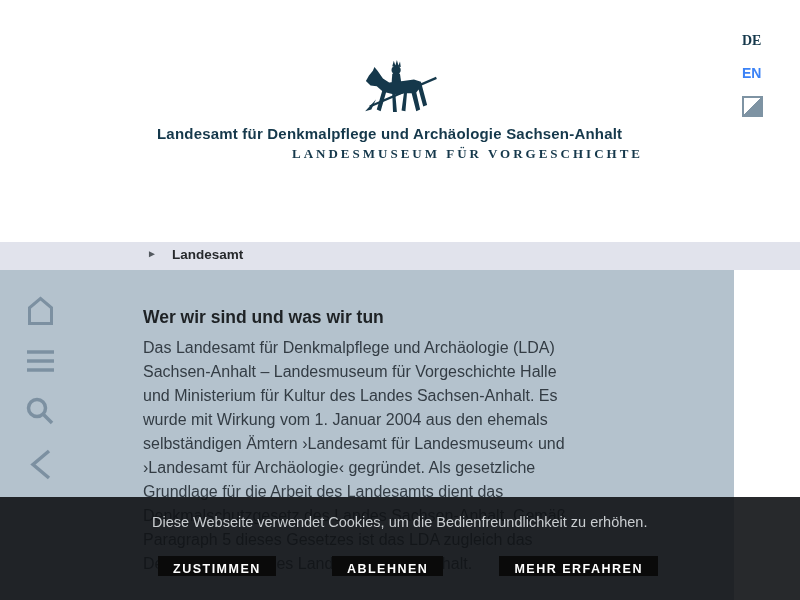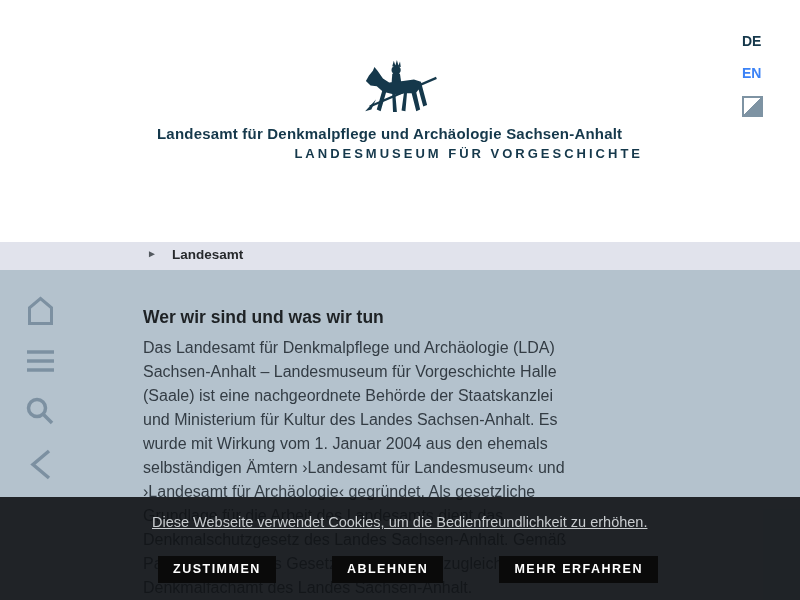--- a/index.html
+++ b/index.html
@@ -5,49 +5,49 @@
   * { margin:0; padding:0; box-sizing:border-box; }
   html,body { width:800px; height:600px; }
   body { font-family:"Liberation Sans", sans-serif; background:#ffffff; }
   .page { position:relative; width:800px; height:600px; overflow:hidden; background:#ffffff; }
 
   
   .header { position:absolute; left:0; top:0; width:800px; height:242px; background:#ffffff; }
   .logo-block { position:absolute; left:157px; top:60px; width:486px; cursor:pointer; }
   .logo-horse { display:block; margin:0 auto; }
   .logo-title { margin-top:3px; font-size:15px; font-weight:bold; color:#15384b; letter-spacing:.2px; white-space:nowrap; text-align:left; }
-  .logo-subtitle { margin-top:4px; font-family:Liberation Sans, sans-serif; font-size:13px; font-weight:bold; color:#15384b; letter-spacing:3px; white-space:nowrap; text-align:right; }
+  .logo-subtitle { margin-top:4px; font-family:Liberation Serif, serif; font-size:13px; font-weight:bold; color:#15384b; letter-spacing:3px; white-space:nowrap; text-align:right; }
 
   .lang-col { position:absolute; left:742px; top:33px; width:26px; text-align:left; }
-  .lang-de { font-size:14px; font-weight:bold; color:#15384b; cursor:pointer; }
+  .lang-de { font-size:14px; font-weight:bold; color:#15384b; cursor:pointer;font-family:Liberation Serif, serif; }
   .lang-en { margin-top:16px; font-size:14px; font-weight:bold; color:#3b82f6; cursor:pointer; }
   .contrast-box { margin-top:15px; width:21px; height:21px; cursor:pointer;
                   border:2px solid #7e93a3;
                   background:linear-gradient(135deg,#ffffff 49.5%,#7e93a3 50%); }
 
   
   .breadcrumb-bar { position:absolute; left:0; top:242px; width:800px; height:28px; background:#e1e3ec; }
   .breadcrumb-arrow { position:absolute; left:147px; top:6px; font-size:10px; color:#53595f; }
   .breadcrumb-label { position:absolute; left:172px; top:5px; font-size:13.5px; font-weight:bold; color:#26292c; cursor:pointer; }
 
   
-  .content { position:absolute; left:0; top:270px; width:800px; height:330px; background:#b4c2cd; }
+  .content { position:absolute; left:0; top:270px; width:734px; height:330px; background:#b4c2cd; }
   .side-icon { position:absolute; cursor:pointer; }
   .side-icon svg { display:block; }
 
   .heading { position:absolute; left:143px; top:37px; font-size:17.5px; font-weight:bold; color:#1e2225; }
   .paragraph { position:absolute; left:143px; top:66px; font-size:16px; line-height:24px; color:#333c44; }
   .paragraph span { display:block; white-space:nowrap; }
 
   
   .cookie-overlay { position:absolute; left:0; top:497px; width:800px; height:103px; background:rgba(15,18,21,0.90); }
-  .cookie-message { position:absolute; left:152px; top:17px; font-size:14.5px; color:#c9cdd0; white-space:nowrap;text-decoration:underline; }
+  .cookie-message { position:absolute; left:152px; top:17px; font-size:14.5px; color:#c9cdd0; white-space:nowrap; }
   .cookie-buttons { position:absolute; left:158px; top:59px; width:500px; display:flex; justify-content:space-between; }
   .cookie-btn { background:#0a0a0a; color:#ffffff; border:none; font-family:"Liberation Sans", sans-serif;
-                font-size:12.5px; font-weight:bold; letter-spacing:1.5px; padding:7px 15px; height:27px;
+                font-size:12.5px; font-weight:bold; letter-spacing:1.5px; padding:7px 15px; height:20px;
                 line-height:13px; cursor:pointer; white-space:nowrap; }
 </style>
 </head>
 <body>
 
 <div class="page">
 
   <div class="header">
 
     <div class="logo-block">
@@ -106,21 +106,20 @@
     <div class="side-icon" style="left:26px; top:178px;">
       <svg width="30" height="33" viewBox="0 0 30 33">
         <path d="M23 3 L7 16.5 L23 30" fill="none" stroke="#7c90a1" stroke-width="3.5"></path>
       </svg>
     </div>
 
     <h1 class="heading">Wer wir sind und was wir tun</h1>
     <div class="paragraph">
       <span>Das Landesamt für Denkmalpflege und Archäologie (LDA)</span>
       <span>Sachsen-Anhalt – Landesmuseum für Vorgeschichte Halle</span>
-      <span>(Saale) ist eine nachgeordnete Behörde der Staatskanzlei</span>
       <span>und Ministerium für Kultur des Landes Sachsen-Anhalt. Es</span>
       <span>wurde mit Wirkung vom 1. Januar 2004 aus den ehemals</span>
       <span>selbständigen Ämtern ›Landesamt für Landesmuseum‹ und</span>
       <span>›Landesamt für Archäologie‹ gegründet. Als gesetzliche</span>
       <span>Grundlage für die Arbeit des Landesamts dient das</span>
       <span>Denkmalschutzgesetz des Landes Sachsen-Anhalt. Gemäß</span>
       <span>Paragraph 5 dieses Gesetzes ist das LDA zugleich das</span>
       <span>Denkmalfachamt des Landes Sachsen-Anhalt.</span>
     </div>
   </div>

